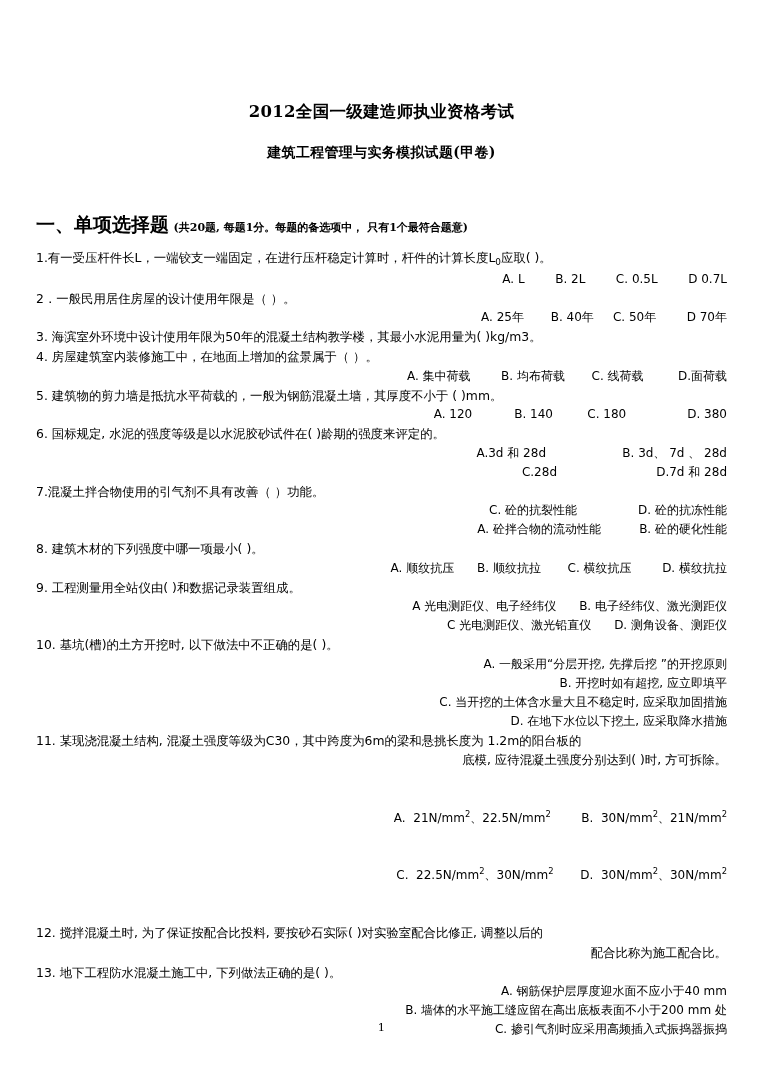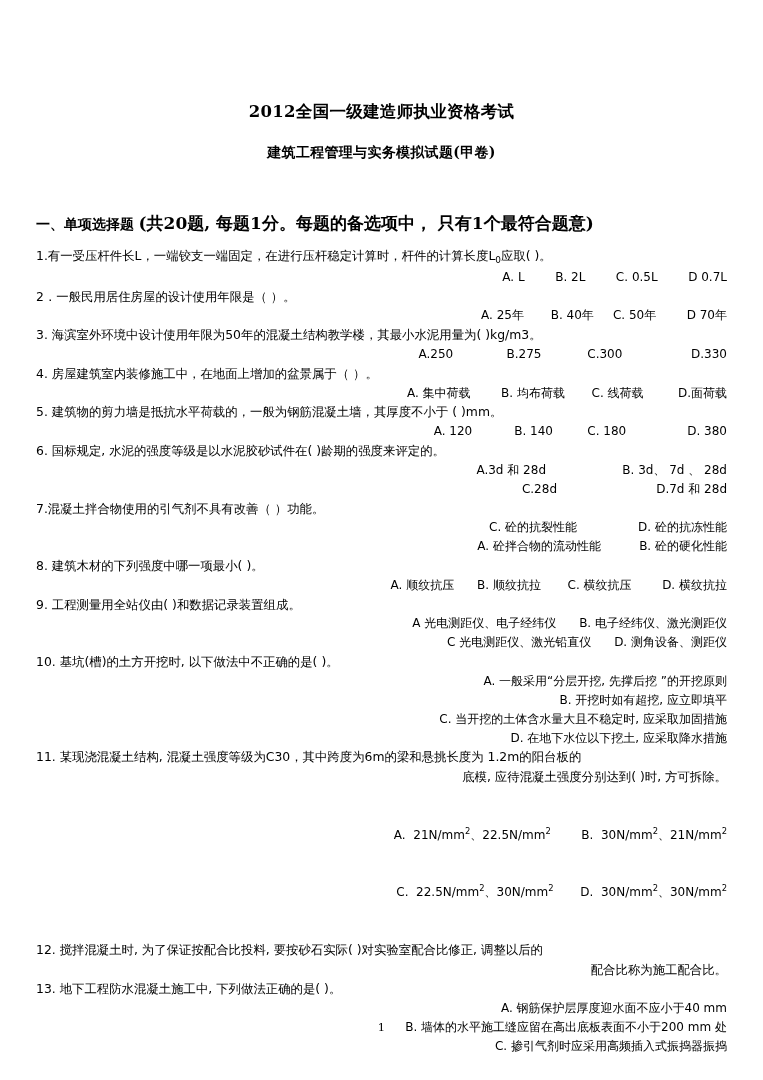--- a/index.html
+++ b/index.html
@@ -39,22 +39,22 @@
     line-height: 1.1;
     margin-top: 24px;
   }
   .section-head {
     margin-top: 52px;
     font-family: "DejaVu Serif", "Liberation Serif", serif;
     font-weight: bold;
     font-size: 13px;
     line-height: 1.2;
   }
-  .section-head .sh-main { font-size: 14px; font-family: Liberation Serif, serif; }
-  .section-head .sh-note { font-size: 17px; }
+  .section-head .sh-main { font-size: 19px; }
+  .section-head .sh-note { font-size: 11px; }
 
   .qlist {
     margin-top: 13px;
   }
   .q {
     font-size: 12.4px;
     line-height: 1.58;
     white-space: nowrap;
   }
   .q-stem {
@@ -108,21 +108,20 @@
       <div class="opts pl-26">A. L        B. 2L        C. 0.5L        D 0.7L</div>
     </div>
 
     <div class="q">
       <div class="q-stem">2．一般民用居住房屋的设计使用年限是（        ）。</div>
       <div class="opts pl-26">A. 25年       B. 40年     C. 50年        D 70年</div>
     </div>
 
     <div class="q">
       <div class="q-stem">3. 海滨室外环境中设计使用年限为50年的混凝土结构教学楼，其最小水泥用量为(      )kg/m3。</div>
-      <div class="opts pl-26">A.250              B.275            C.300                  D.330</div>
     </div>
 
     <div class="q">
       <div class="q-stem">4. 房屋建筑室内装修施工中，在地面上增加的盆景属于（       ）。</div>
       <div class="opts pl-26">A. 集中荷载        B. 均布荷载       C. 线荷载         D.面荷载</div>
     </div>
 
     <div class="q">
       <div class="q-stem">5. 建筑物的剪力墙是抵抗水平荷载的，一般为钢筋混凝土墙，其厚度不小于 (     )mm。</div>
       <div class="opts pl-34">A. 120           B. 140         C. 180                D. 380</div>

